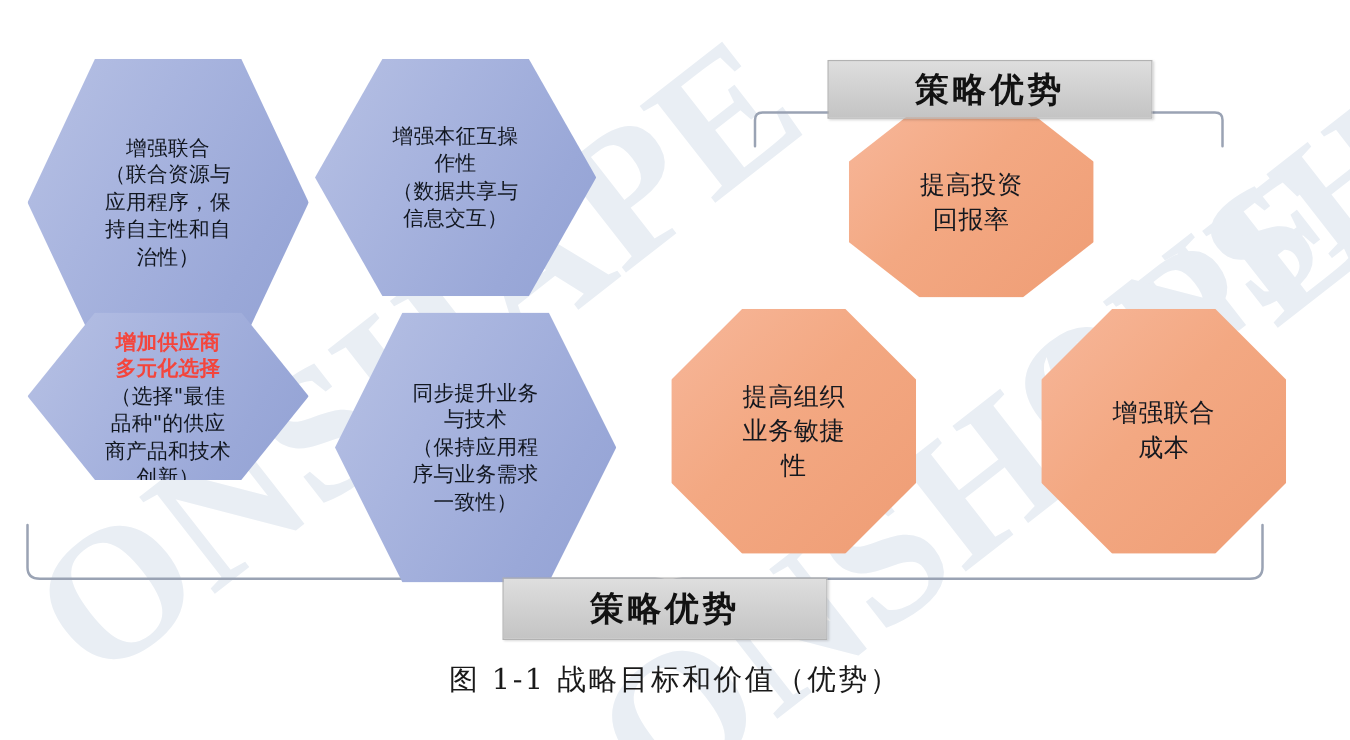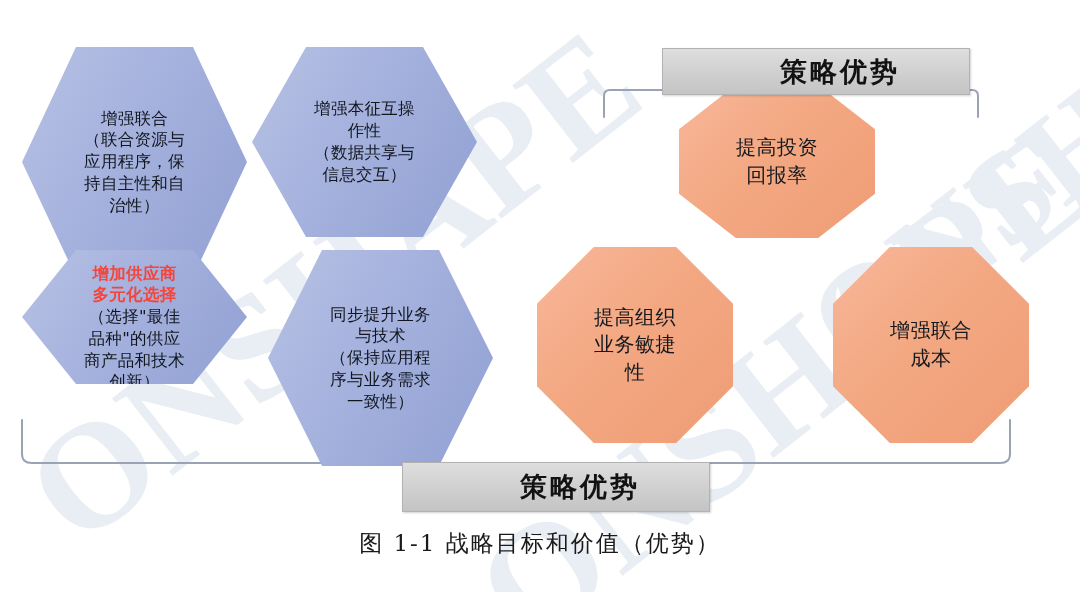--- a/index.html
+++ b/index.html
@@ -65,21 +65,20 @@
   }
 
   
   .graybox{
     position:absolute;
     background:linear-gradient(180deg,#dedede 0%,#d2d2d2 45%,#c4c4c4 100%);
     border:1px solid #b2b2b2;
     box-shadow:1px 1px 2px rgba(0,0,0,.18);
     display:flex;align-items:center;justify-content:center;
     z-index:5;
-    padding-left:48px;
   }
   .graybox span{
     font-family:"DejaVu Sans","Liberation Sans",sans-serif;
     font-size:27px;
     font-weight:700;
     letter-spacing:3px;
     color:#121212;
   }
 
   

